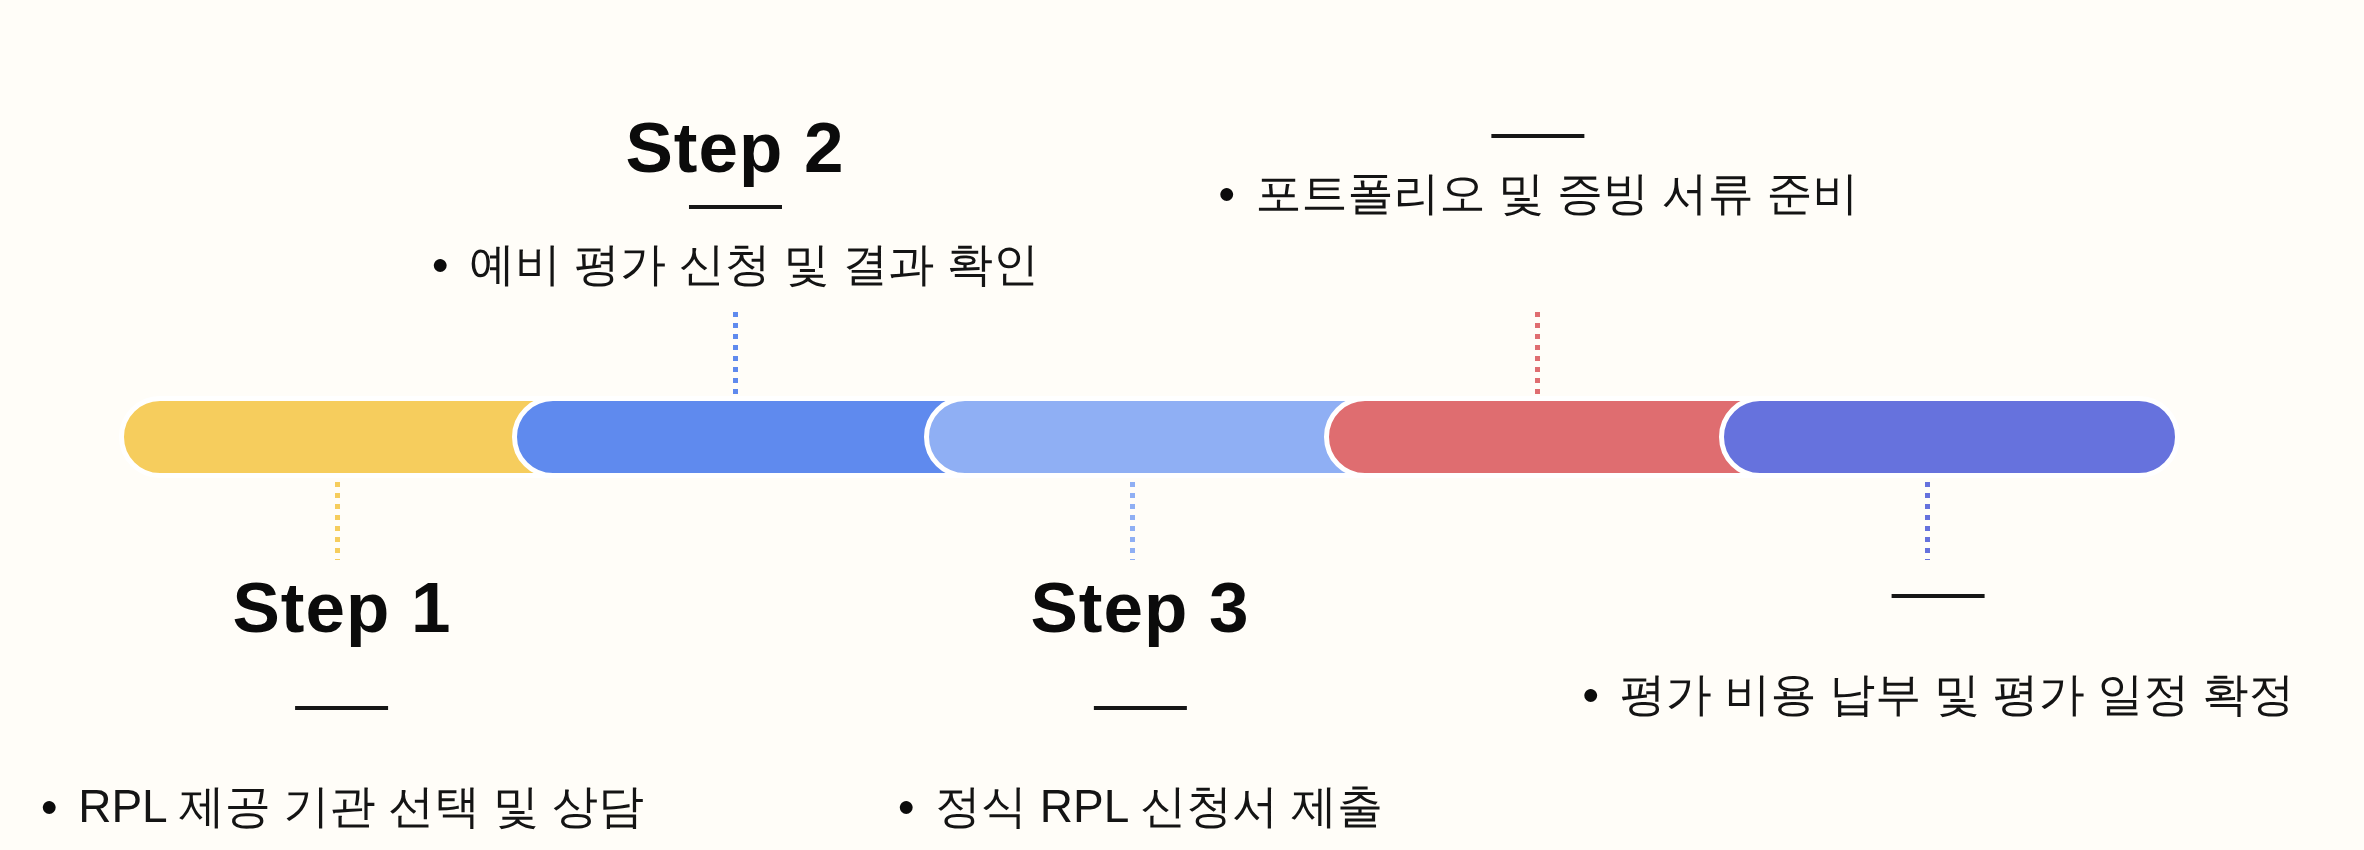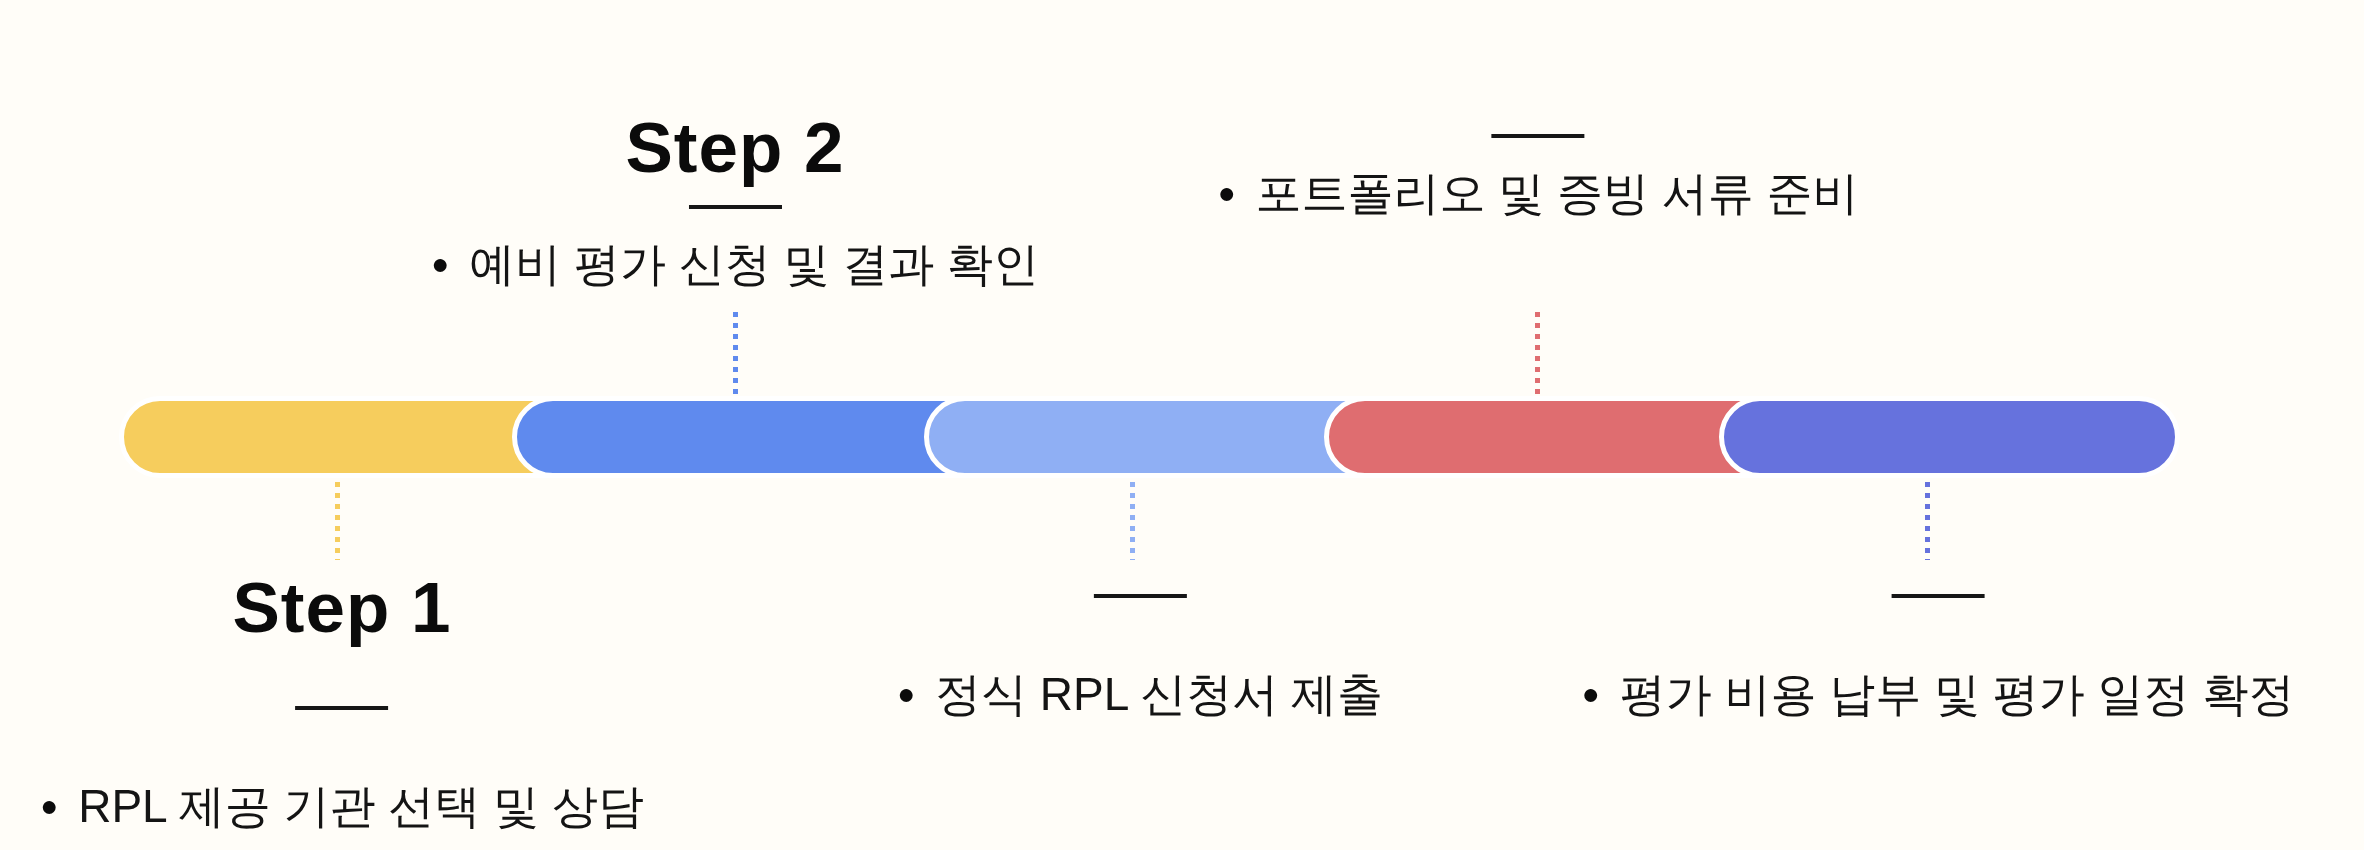--- a/index.html
+++ b/index.html
@@ -115,20 +115,21 @@
   <div class="step top" style="left:735px">
     <div class="step-title">Step 2</div>
     <div class="underline"></div>
     <div class="desc">
       <span class="bullet">●</span>
       <span>예비 평가 신청 및 결과 확인</span>
     </div>
   </div>
 
   <div class="step bottom" style="left:1140px">
+    <div class="step-title">Step 3</div>
     <div class="underline"></div>
     <div class="desc">
       <span class="bullet">●</span>
       <span>정식 RPL 신청서 제출</span>
     </div>
   </div>
 
   <div class="step top" style="left:1538px">
     <div class="underline"></div>
     <div class="desc">

